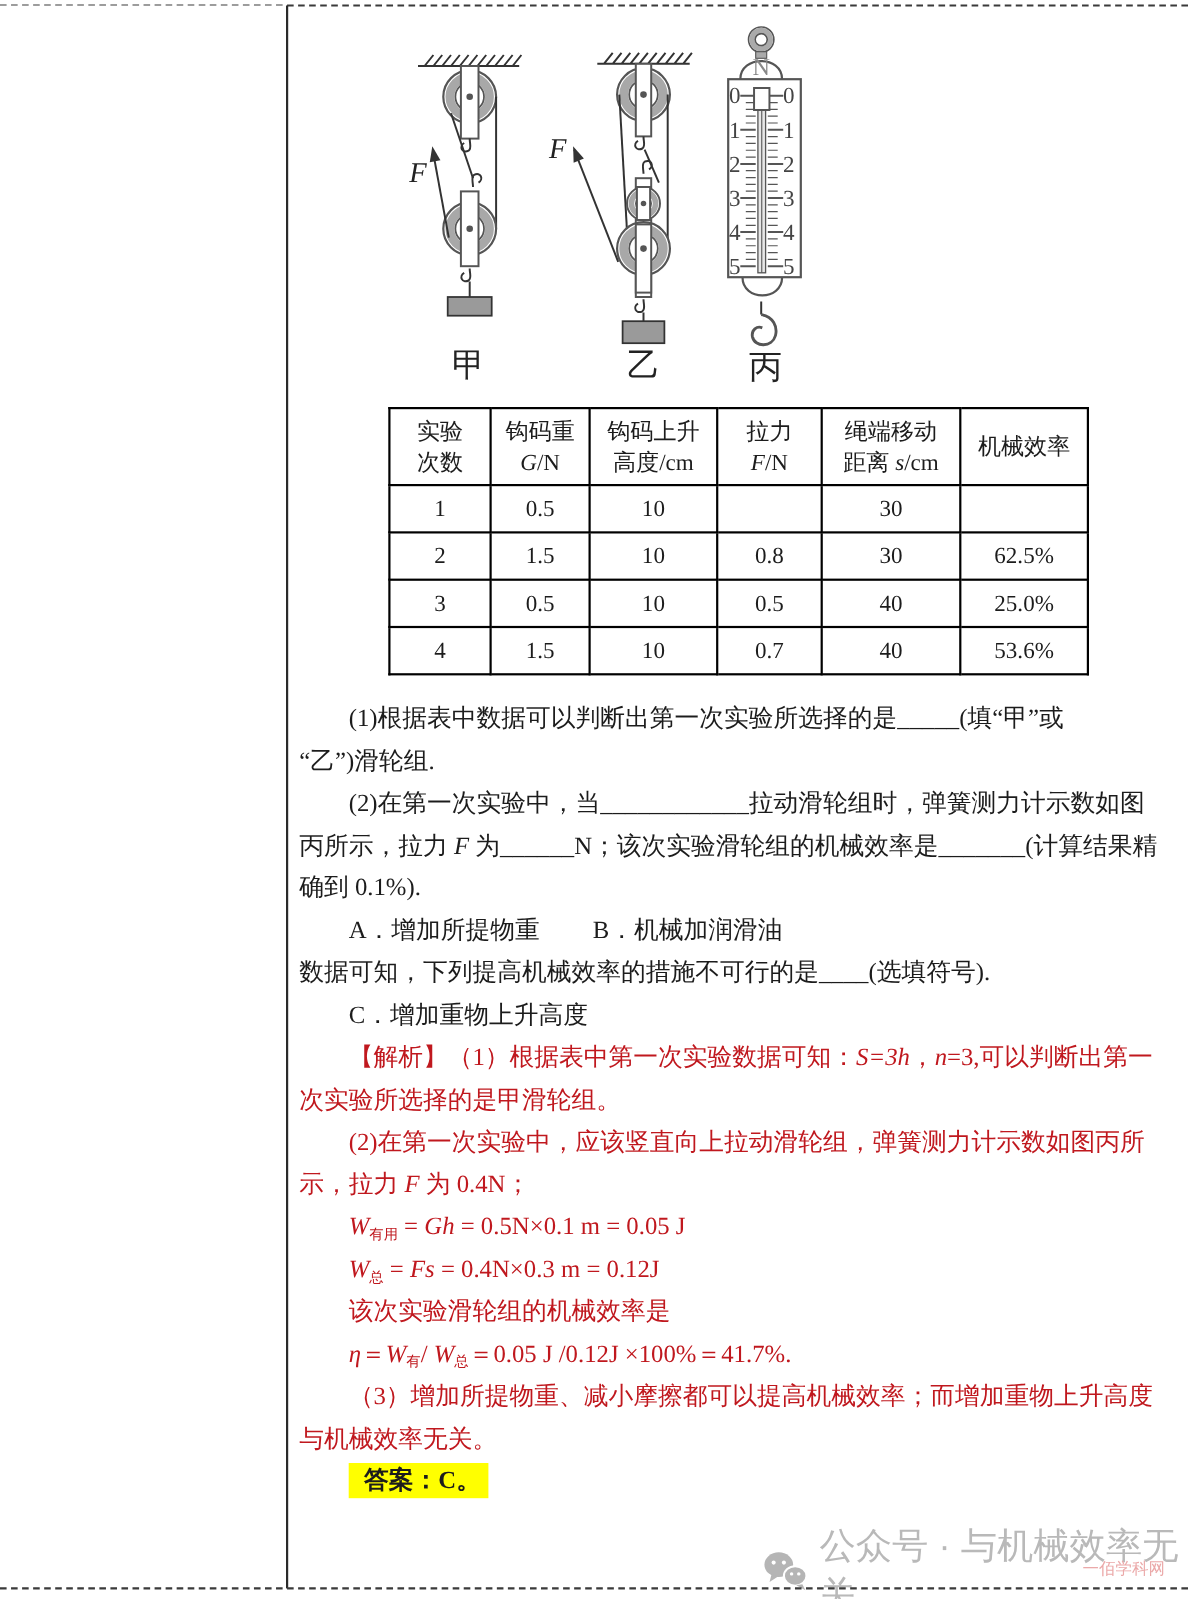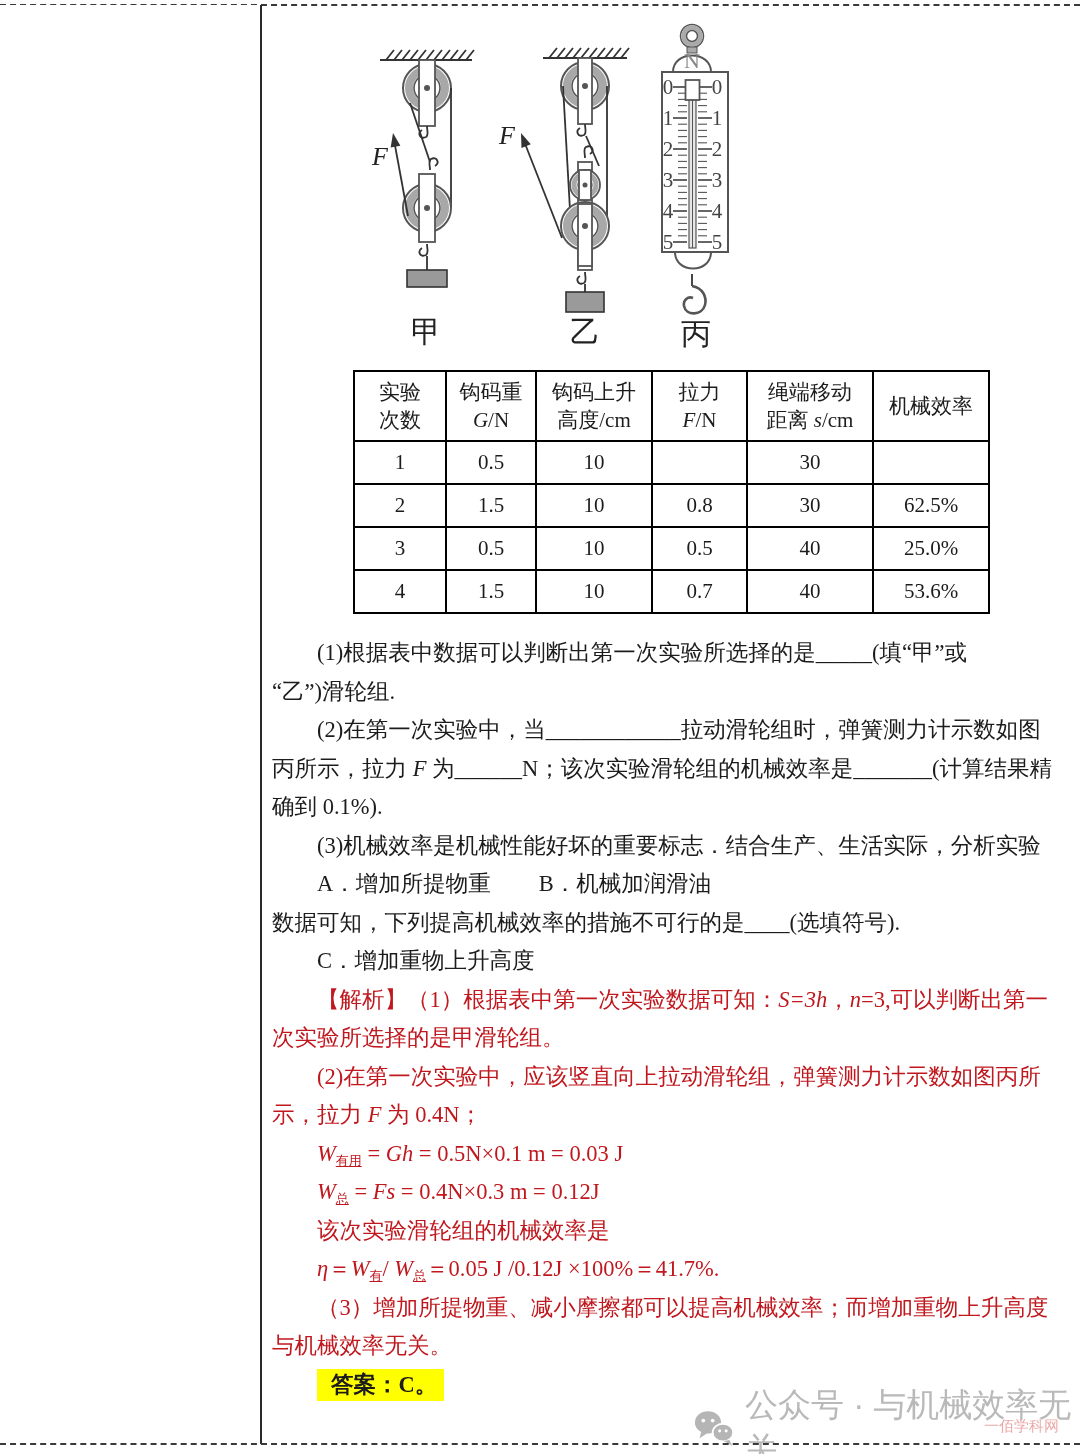--- a/index.html
+++ b/index.html
@@ -22,21 +22,21 @@
              font-size:21px;text-align:center;}
   table.data td,table.data th{border:2px solid #000;font-weight:normal;padding:0;vertical-align:middle;}
   table.data th{height:68px;}
   table.data td{height:41px;}
   table.data .hline{line-height:28px;}
   .textblock{margin-top:20px;font-size:22.5px;}
   .line{height:38.5px;line-height:38.5px;white-space:nowrap;}
   .indent{padding-left:45px;}
   .red{color:var(--red,#c0181e);}
   .it{font-style:italic;}
-  .sub{font-size:13px;vertical-align:-4px;text-decoration:underline;}
+  .sub{font-size:13px;vertical-align:-4px;}
   .gap{margin-left:48px;}
   .bold{font-weight:bold;}
   .hl{background:var(--hl,#ffff00);padding:3px 7px 4px 14px;}
   .wechat{position:absolute;left:694px;top:1383px;display:flex;align-items:center;gap:10px;
           color:var(--wm,#b9b9b9);font-size:33px;font-family:"Liberation Sans","DejaVu Sans",sans-serif;}
   .site{position:absolute;left:984px;top:1417px;font-size:15px;color:var(--site,#eba9a9);
         font-family:Liberation Mono, monospace;}
 </style>
 </head>
 <body>
@@ -269,29 +269,28 @@
           </tr>
         </tbody>
     </table>
 
     <div class="textblock" id="textblock">
         <div class="line indent"><span>(1)根据表中数据可以判断出第一次实验所选择的是_____(填“甲”或</span></div>
         <div class="line"><span>“乙”)滑轮组.</span></div>
         <div class="line indent"><span>(2)在第一次实验中，当____________拉动滑轮组时，弹簧测力计示数如图</span></div>
         <div class="line"><span>丙所示，拉力 </span><span class="it">F</span><span> 为______N；该次实验滑轮组的机械效率是_______(计算结果精</span></div>
         <div class="line"><span>确到 0.1%).</span></div>
-        <div class="line indent"><span>(3)机械效率是机械性能好坏的重要标志．结合生产、生活实际，分析实验</span></div>
         <div class="line indent"><span>A．增加所提物重</span><span class="gap">B．机械加润滑油</span></div>
         <div class="line"><span>数据可知，下列提高机械效率的措施不可行的是____(选填符号).</span></div>
         <div class="line indent"><span>C．增加重物上升高度</span></div>
         <div class="line indent red"><span>【解析】（1）根据表中第一次实验数据可知：</span><span class="it">S=3h</span><span>，</span><span class="it">n</span><span>=3,可以判断出第一</span></div>
         <div class="line red"><span>次实验所选择的是甲滑轮组。</span></div>
         <div class="line indent red"><span>(2)在第一次实验中，应该竖直向上拉动滑轮组，弹簧测力计示数如图丙所</span></div>
         <div class="line red"><span>示，拉力 </span><span class="it">F</span><span> 为 0.4N；</span></div>
-        <div class="line indent red"><span class="it">W</span><span class="sub">有用</span><span> = </span><span class="it">Gh</span><span> = 0.5N×0.1 m = 0.03 J</span></div>
+        <div class="line indent red"><span class="it">W</span><span class="sub">有用</span><span> = </span><span class="it">Gh</span><span> = 0.5N×0.1 m = 0.05 J</span></div>
         <div class="line indent red"><span class="it">W</span><span class="sub">总</span><span> = </span><span class="it">Fs</span><span> = 0.4N×0.3 m = 0.12J</span></div>
         <div class="line indent red"><span>该次实验滑轮组的机械效率是</span></div>
         <div class="line indent red"><span class="it">η</span><span>＝</span><span class="it">W</span><span class="sub">有</span><span>/ </span><span class="it">W</span><span class="sub">总</span><span>＝0.05 J /0.12J ×100%＝41.7%.</span></div>
         <div class="line indent red"><span>（3）增加所提物重、减小摩擦都可以提高机械效率；而增加重物上升高度</span></div>
         <div class="line red"><span>与机械效率无关。</span></div>
         <div class="line indent bold"><span class="hl">答案：C。</span></div>
       </div>
   </div>
 
   <div class="wechat">

